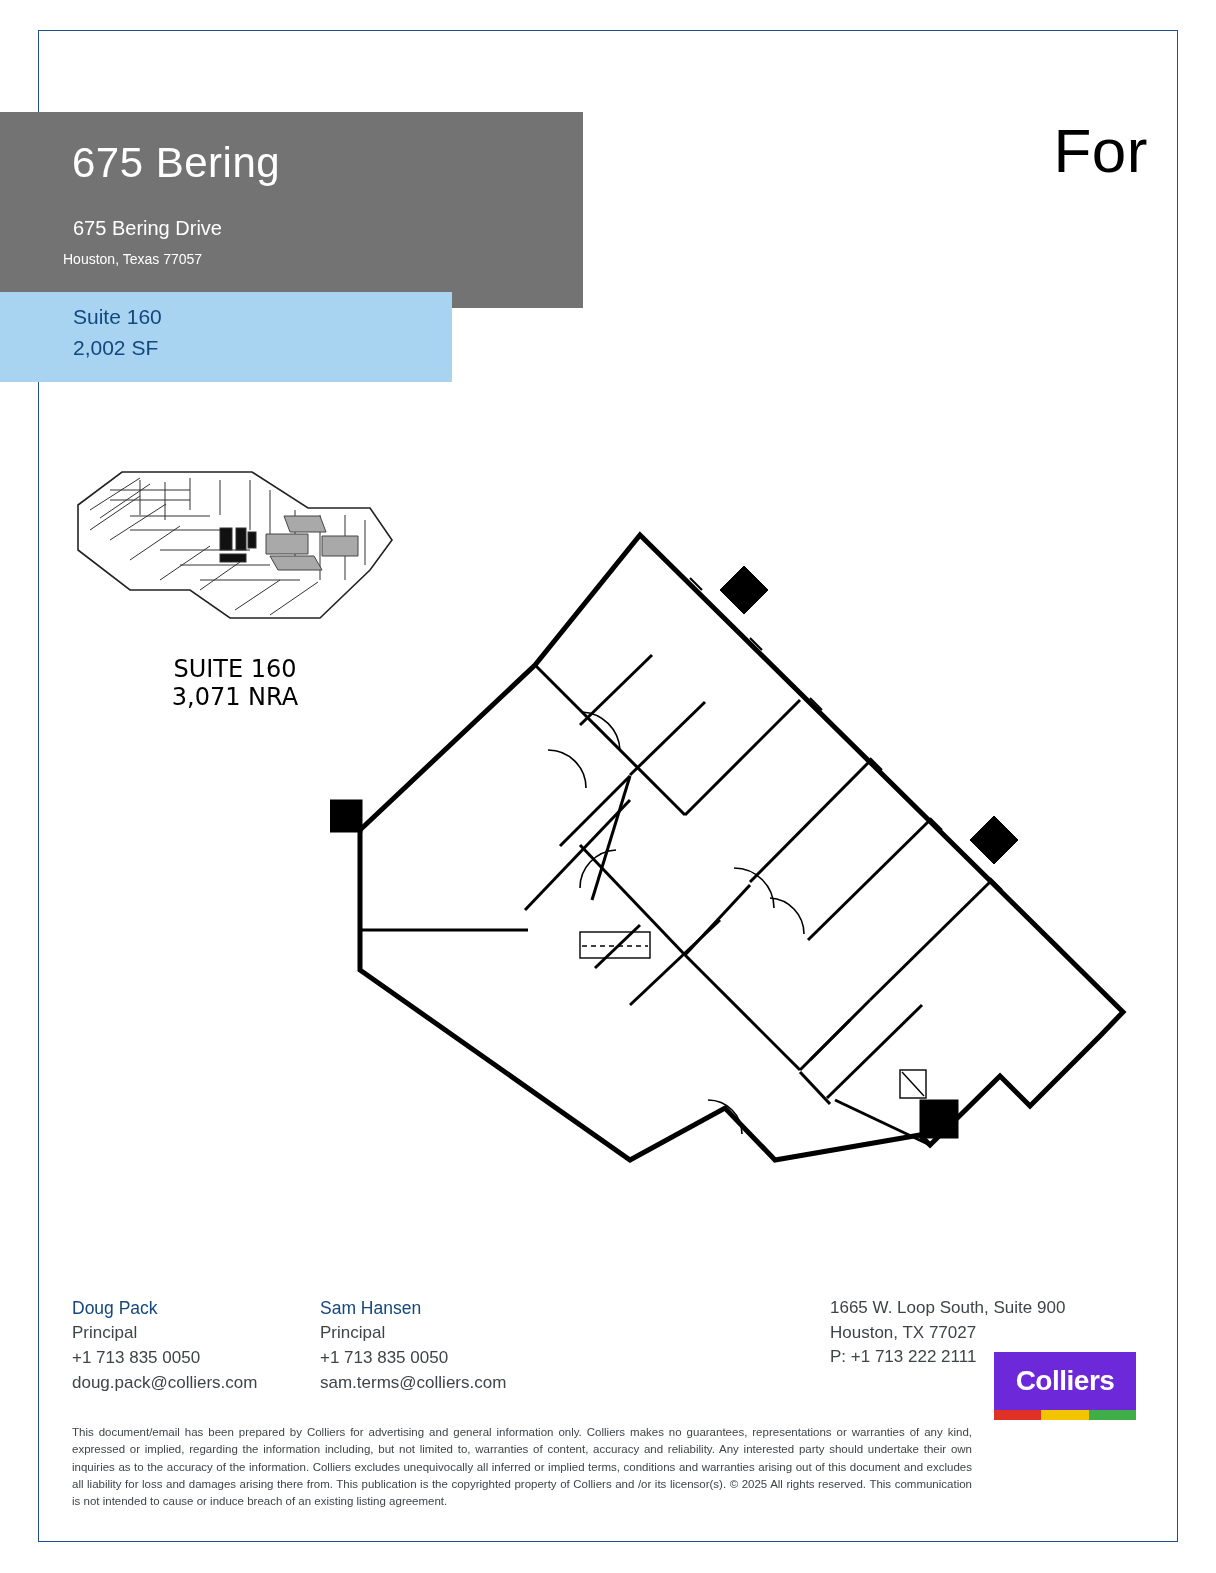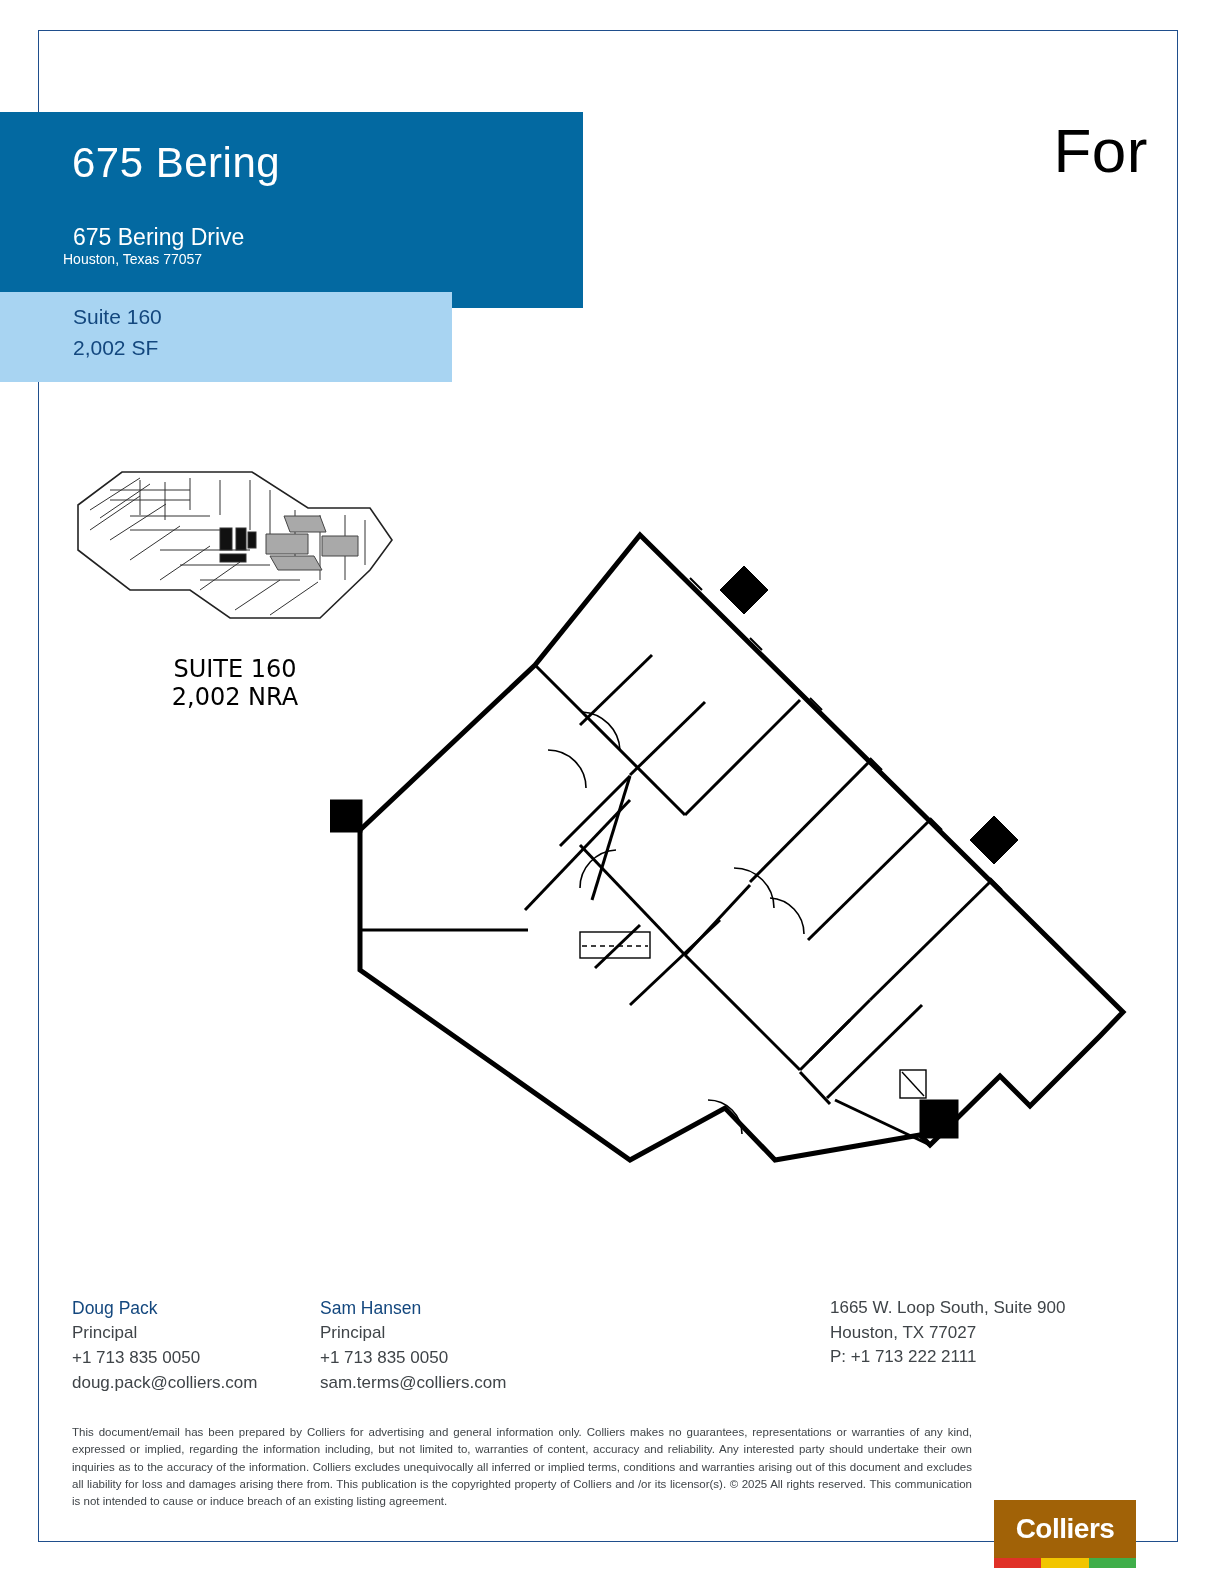--- a/index.html
+++ b/index.html
@@ -15,35 +15,35 @@
     position:absolute;
     left:38px; top:30px;
     width:1140px; height:1512px;
     border:1.5px solid #1f4e8c;
   }
   
   .title-block {
     position:absolute;
     left:0px; top:112px;
     width:583px; height:196px;
-    background:#0369a1;
+    background:#737373;
     color:#ffffff;
   }
   .title-block .prop-name {
     position:absolute;
     left:72px; top:30px;
     font-size:42px;
     font-weight:300;
     letter-spacing:0.5px;
     line-height:1;
   }
   .title-block .addr1 {
     position:absolute;
-    left:73px; top:112px;
-    font-size:23px;
+    left:73px; top:105px;
+    font-size:20px;
     font-weight:300;
   }
   .title-block .addr2 {
     position:absolute;
     left:63px; top:139px;
     font-size:14px;
     font-weight:300;
   }
   .suite-block {
     position:absolute;
@@ -127,23 +127,23 @@
     left:72px; top:1424px;
     width:900px;
     font-size:11.5px;
     line-height:1.5;
     color:#3f4448;
     text-align:justify;
   }
   
   .logo {
     position:absolute;
-    left:994px; top:1500px;
+    left:994px; top:1352px;
     width:142px; height:68px;
-    background:#a16207;
+    background:#6d28d9;
   }
   .logo .word {
     position:absolute;
     left:0; top:0; width:142px; height:58px;
     display:flex; align-items:center; justify-content:center;
     color:#ffffff;
     font-size:28px;
     font-weight:bold;
     letter-spacing:-0.5px;
   }
@@ -197,21 +197,21 @@
         <rect x="150" y="58" width="12" height="22"></rect>
         <rect x="166" y="58" width="10" height="22"></rect>
         <rect x="150" y="84" width="26" height="8"></rect>
         <rect x="178" y="62" width="8" height="16"></rect>
       </g>
     </g>
   </svg>
 </div>
 <div class="keyplan-label">
   <div>SUITE 160</div>
-  <div>2,002 NRA</div>
+  <div>3,071 NRA</div>
 </div>
 
 <div class="floorplan">
   <svg viewBox="0 0 820 720" width="820" height="720">
     <g fill="none" stroke="#000">
 
       <polygon points="310,35 790,510 760,540 620,680 400,660 270,660 30,470 30,330 190,170" stroke="none" fill="#ffffff"></polygon>
       <path d="M310,35 L793,512 L770,536 L700,606 L670,576 L600,645 L590,635
                L445,660 L395,608 L300,660 L30,470 L30,330 L205,165 Z" stroke="#000" stroke-width="5" fill="none" stroke-linejoin="miter"></path>
 

